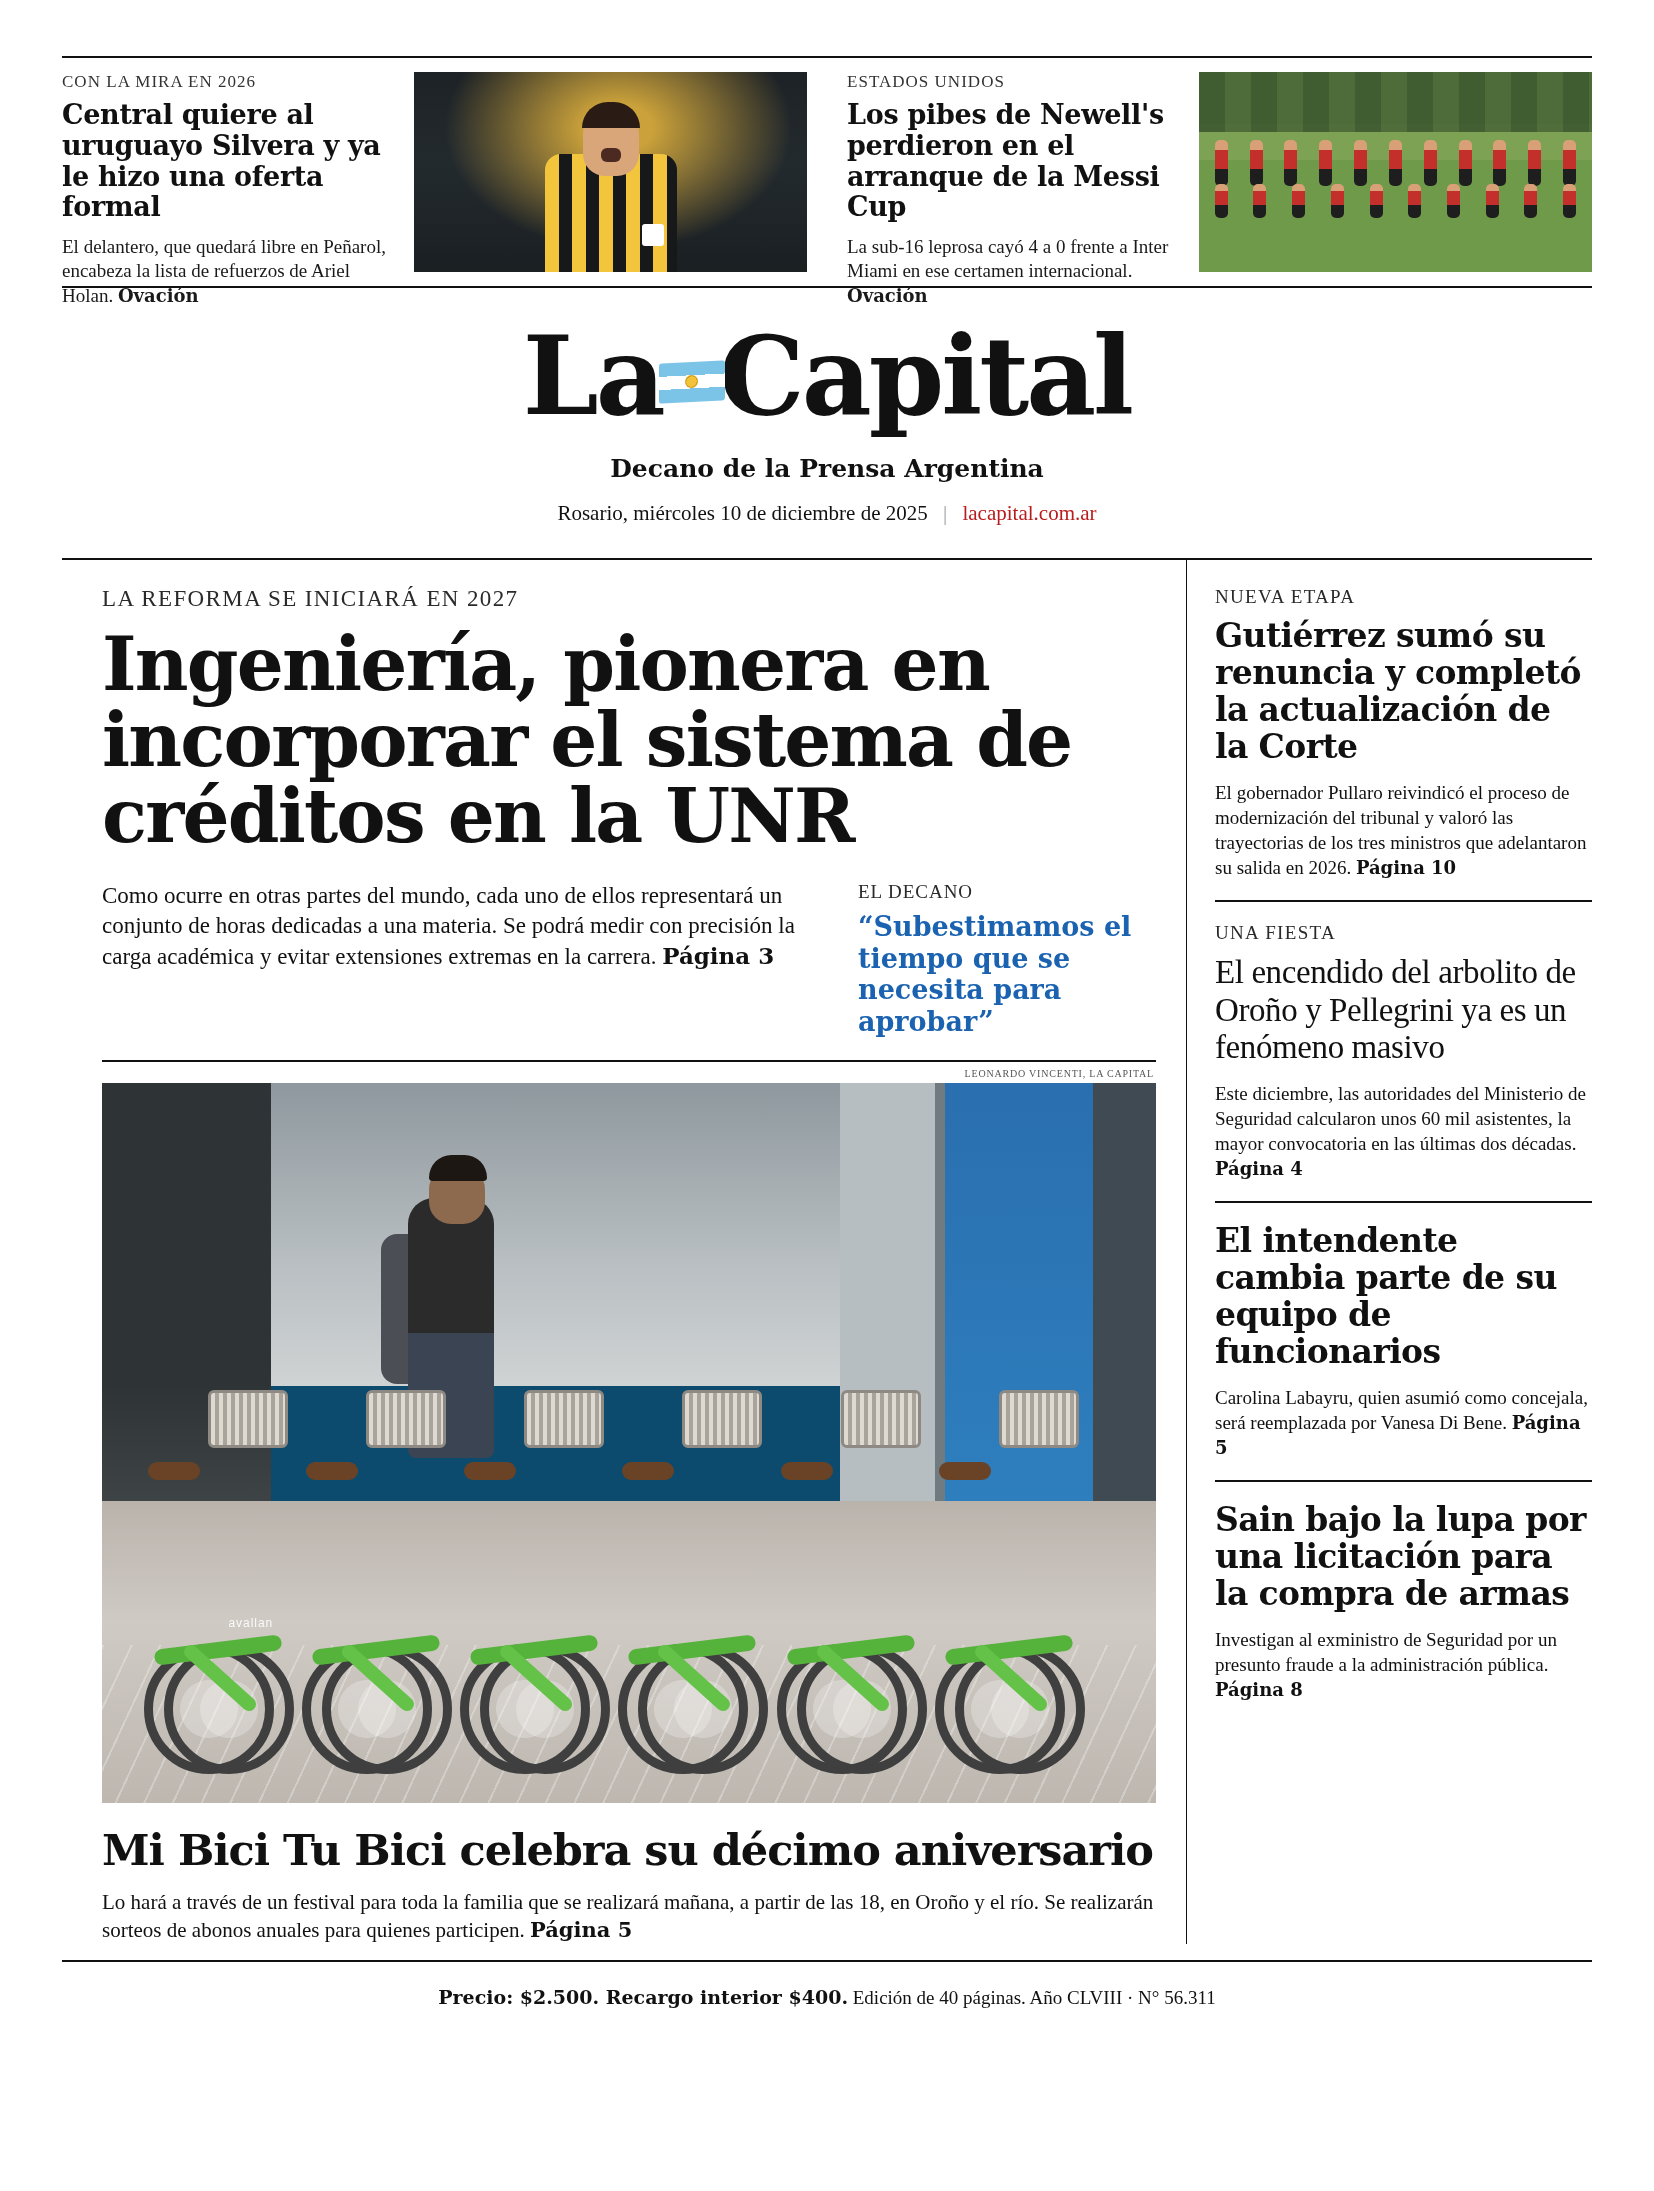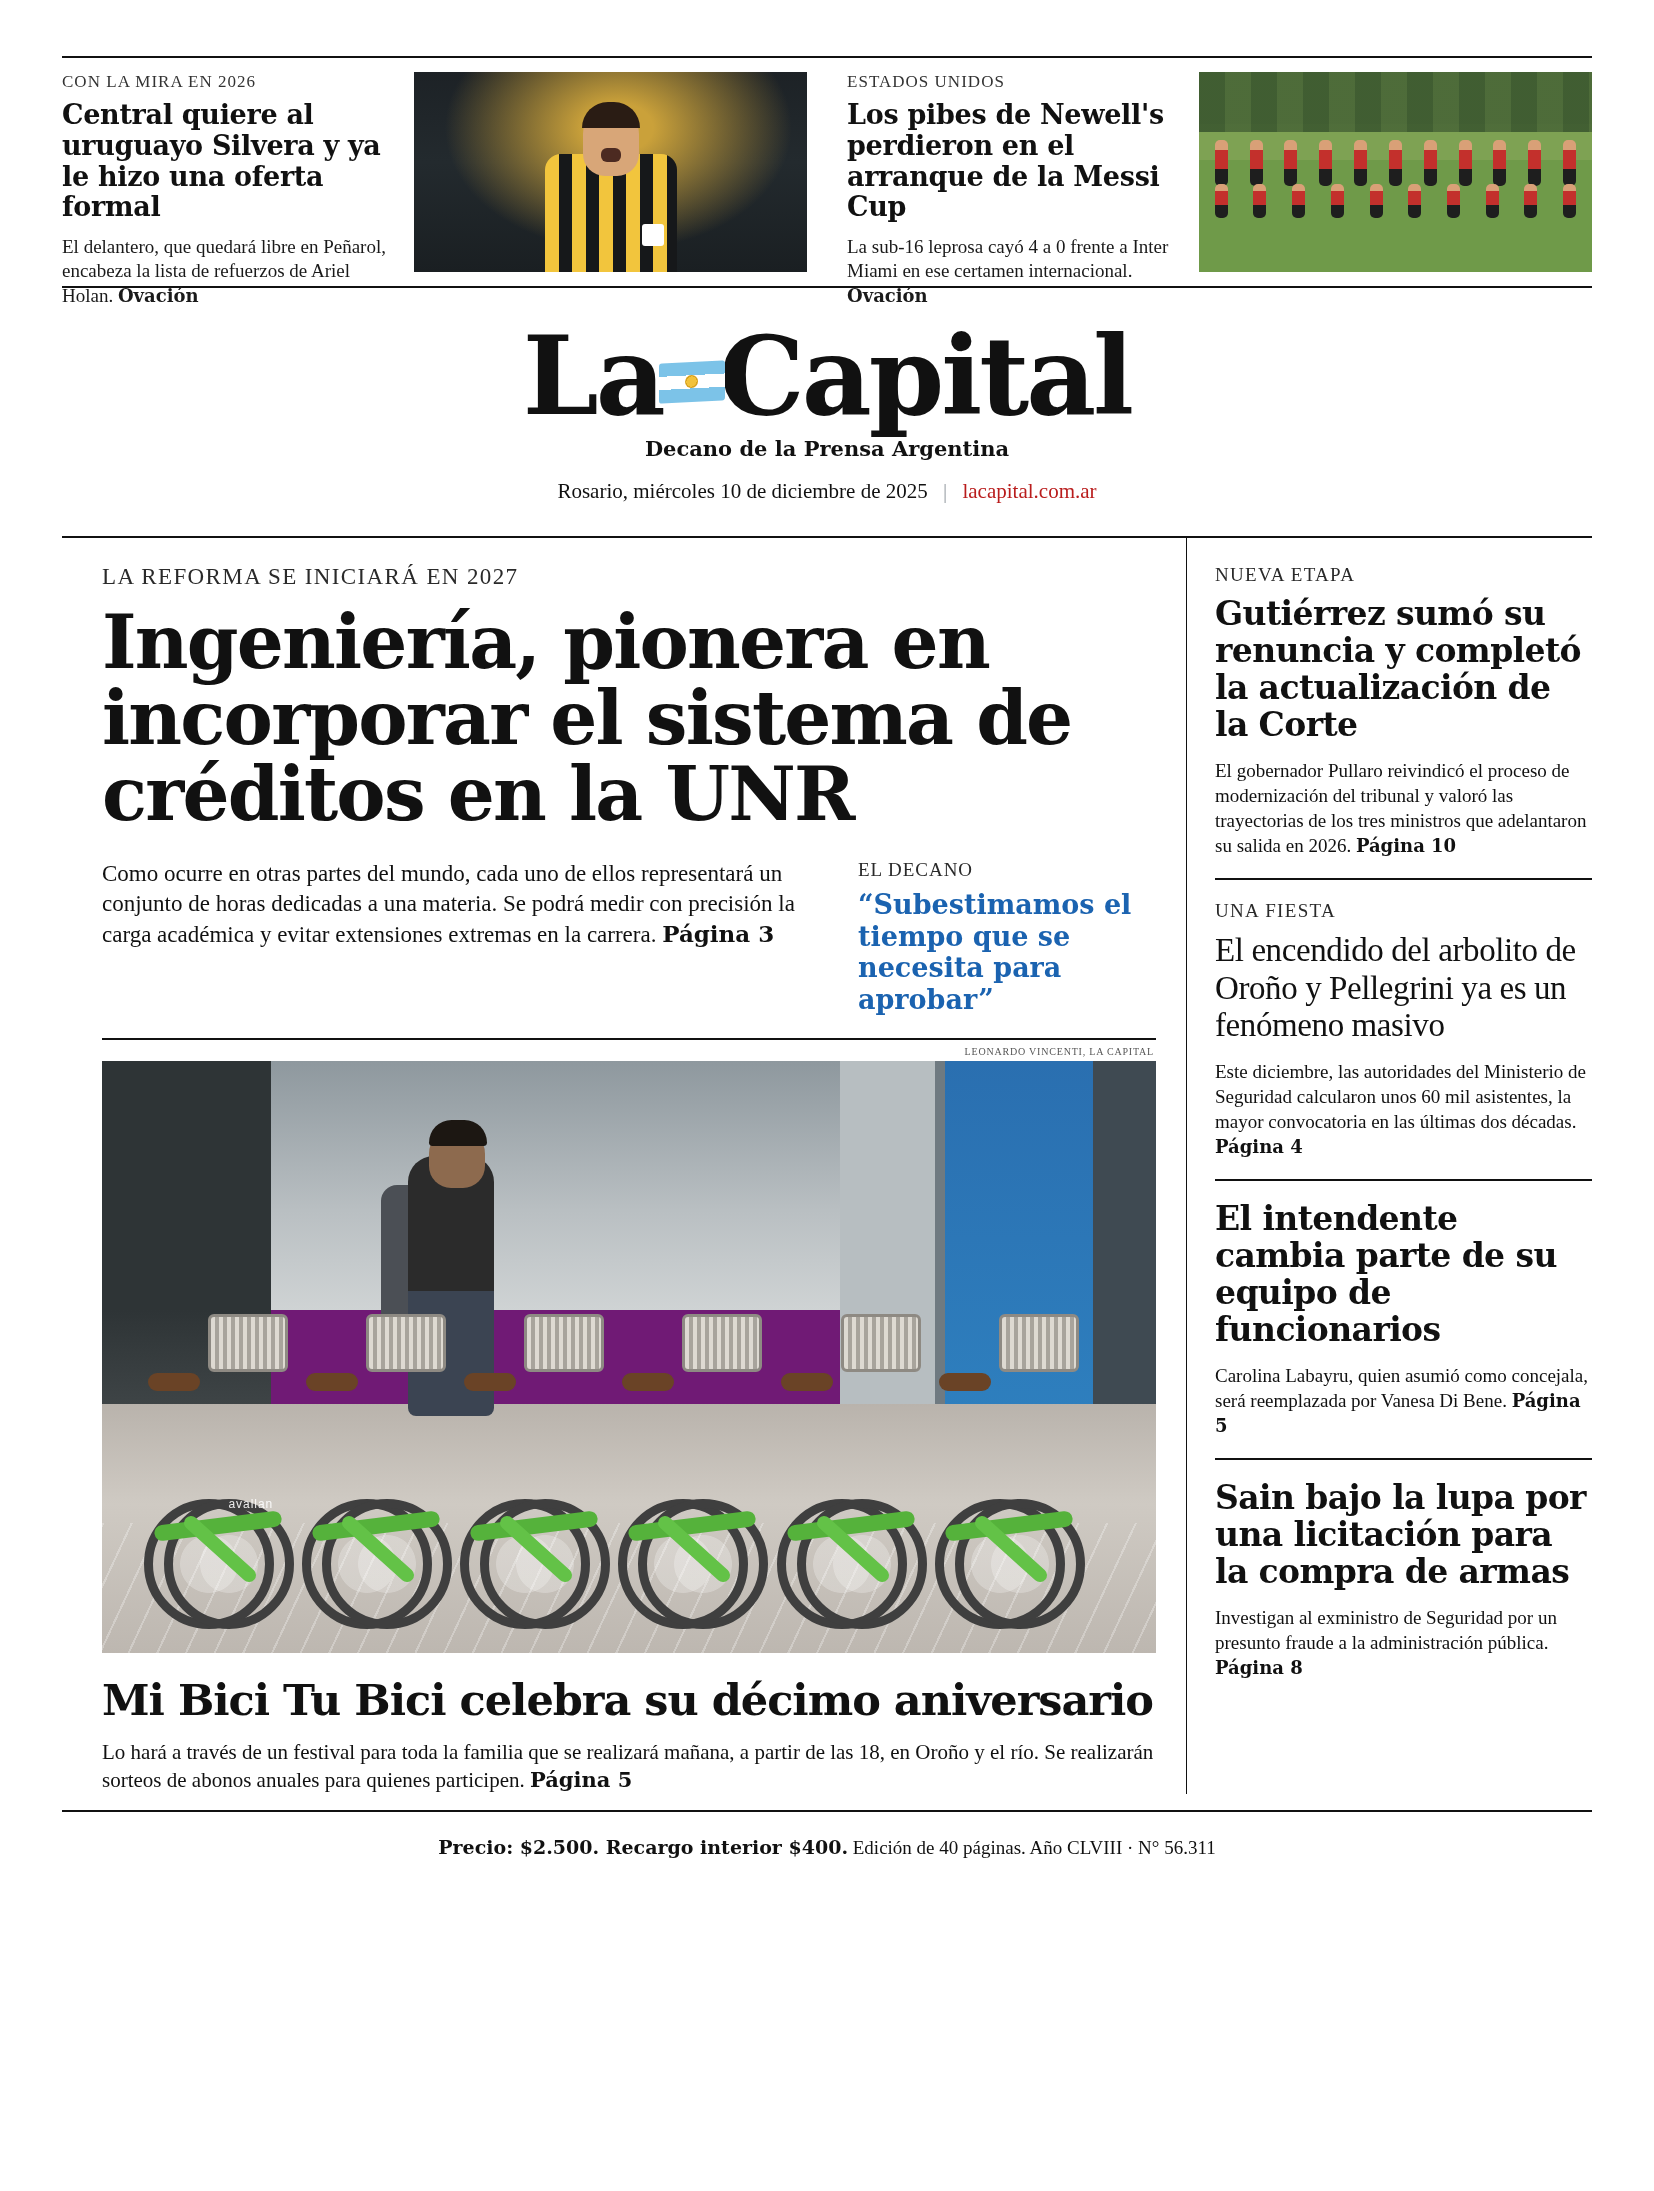--- a/index.html
+++ b/index.html
@@ -140,22 +140,22 @@
   .logo .flag::after {
     content: "";
     position: absolute; left: 50%; top: 50%;
     width: 13px; height: 13px; margin: -7px 0 0 -7px;
     border-radius: 50%;
     background: radial-gradient(circle, #f2c23b 0 55%, #d8a21e 56% 100%);
   }
   .tagline {
     font-family: "DejaVu Serif", serif;
     font-weight: bold;
-    font-size: 21px;
-    margin-top: 6px;
+    font-size: 25px;
+    margin-top: 24px;
   }
   .dateline {
     font-size: 21px;
     margin-top: 18px;
     color: #111;
   }
   .dateline .sep { color: #9aa0a6; margin: 0 10px; }
   .dateline a { color: #b91c1c; text-decoration: none; margin-top: 12px; }
 
   
@@ -230,23 +230,23 @@
     font-size: 10px;
     letter-spacing: .08em;
     color: #555;
     padding: 6px 2px 4px 0;
     border-top: 2px solid #111;
   }
   
   .bikephoto {
     position: relative;
     width: 100%;
-    height: 592px;
+    height: 720px;
     overflow: hidden;
-    background: #701a75;
+    background: #0c4a6e;
   }
   .bikephoto .sky {
     position: absolute; inset: 0 0 58% 0;
     background: linear-gradient(180deg, #8e989e 0%, #b9bfc2 60%, #cfd3d4 100%);
   }
   .bikephoto .bldg-left {
     position: absolute; left: 0; top: 0; width: 16%; bottom: 30%;
     background: linear-gradient(180deg, #2e3436 0 60%, #4a5052 100%);
   }
   .bikephoto .bldg-right {

